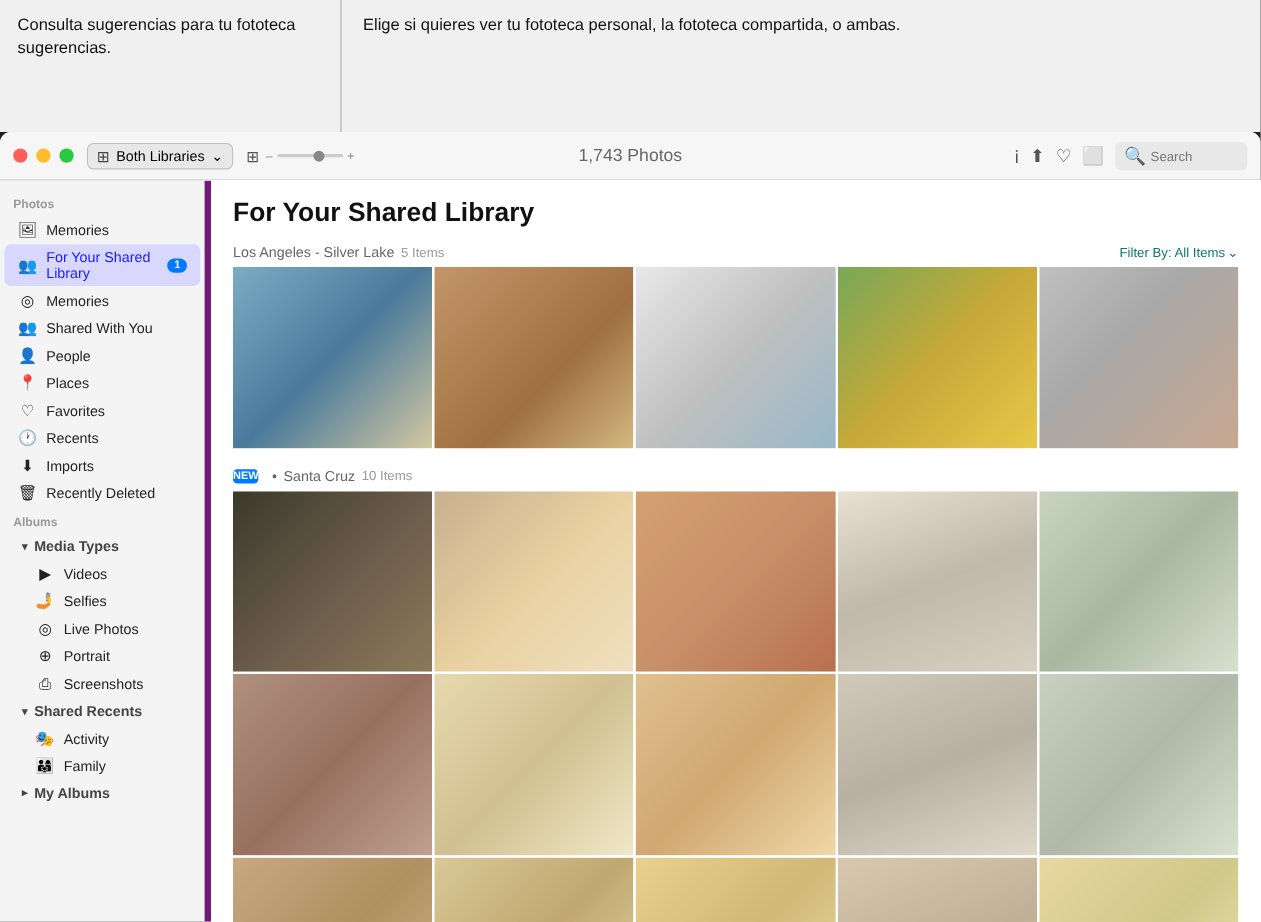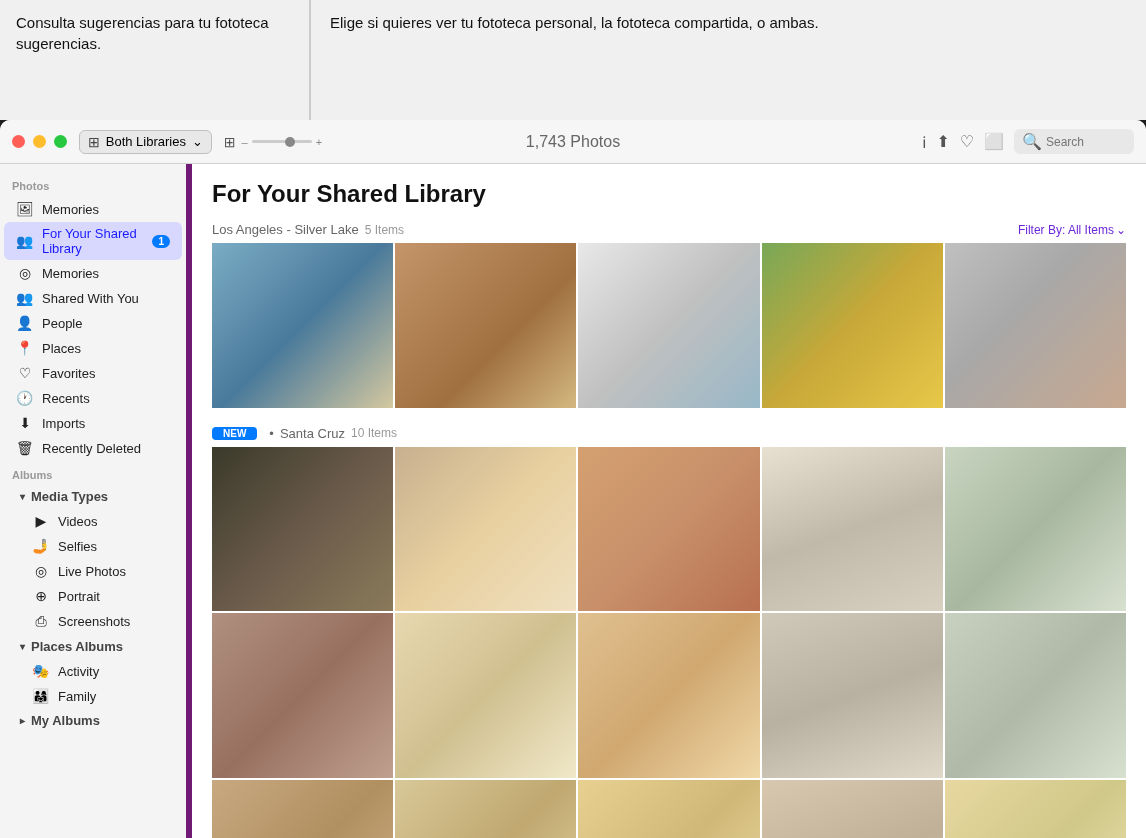--- a/index.html
+++ b/index.html
@@ -289,35 +289,35 @@
       align-items: center;
       gap: 6px;
       text-align: right;
     }
     .section-count {
       font-size: 12px;
       color: #999;
     }
     .filter-btn {
       font-size: 12px;
-      color: #6d28d9;
+      color: #0f766e;
       cursor: pointer;
       display: flex;
       align-items: center;
       gap: 2px;
     }
 
     .new-badge {
       display: inline-block;
       background: #007aff;
       color: white;
       font-size: 10px;
       font-weight: 700;
       border-radius: 4px;
-      padding: 1px 11px;
+      padding: 1px 0;
       margin-right: 6px;
     }
 
     
     .photo-grid {
       display: grid;
       grid-template-columns: repeat(5, 1fr);
       gap: 2px;
       padding: 0 20px 12px 20px;
     }
@@ -461,21 +461,21 @@
         <span class="sidebar-item-icon">⊕</span>
         <span>Portrait</span>
       </div>
       <div class="sidebar-item sidebar-sub" style="padding-left: 28px;">
         <span class="sidebar-item-icon">⎙</span>
         <span>Screenshots</span>
       </div>
 
       <div class="sidebar-group sidebar-sub">
         <span class="sidebar-group-icon">▾</span>
-        <span>Places Albums</span>
+        <span>Shared Recents</span>
       </div>
       <div class="sidebar-item sidebar-sub" style="padding-left: 28px;">
         <span class="sidebar-item-icon">🎭</span>
         <span>Activity</span>
       </div>
       <div class="sidebar-item sidebar-sub" style="padding-left: 28px;">
         <span class="sidebar-item-icon">👨‍👩‍👧</span>
         <span>Family</span>
       </div>
 

